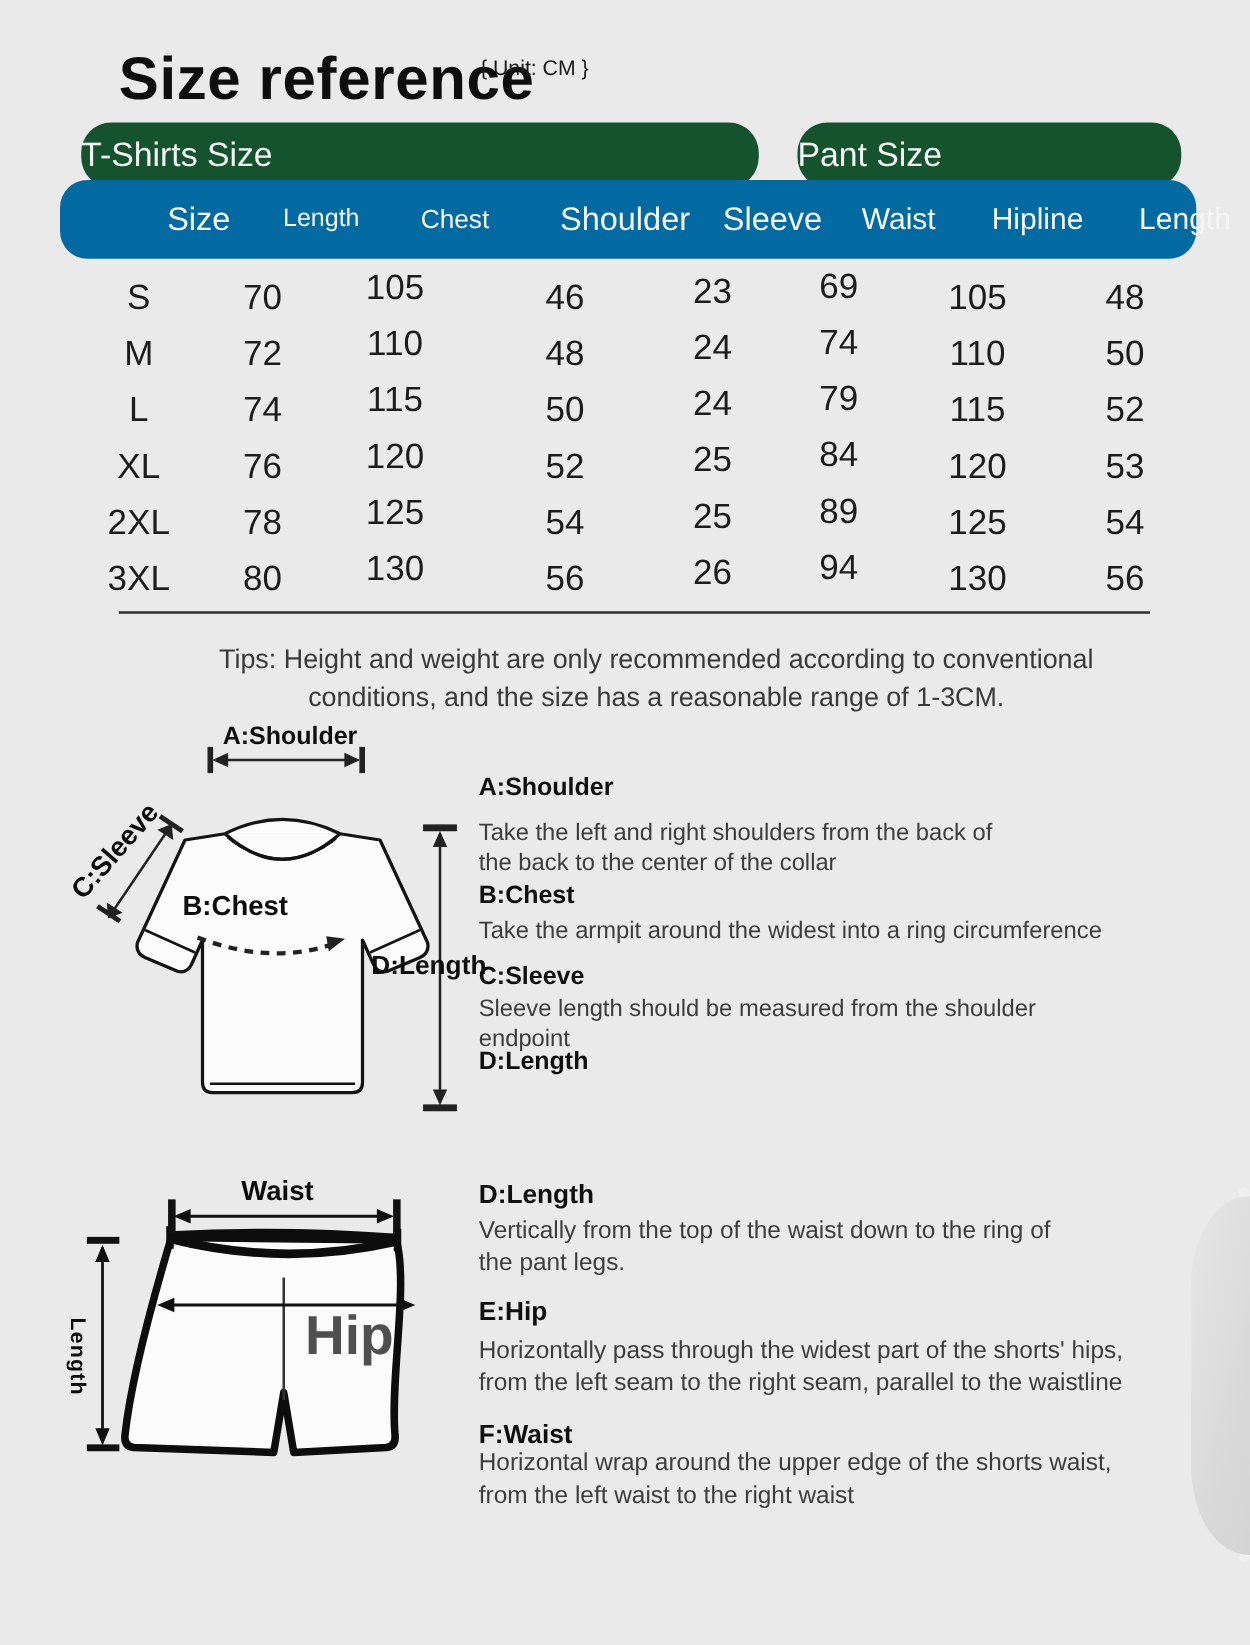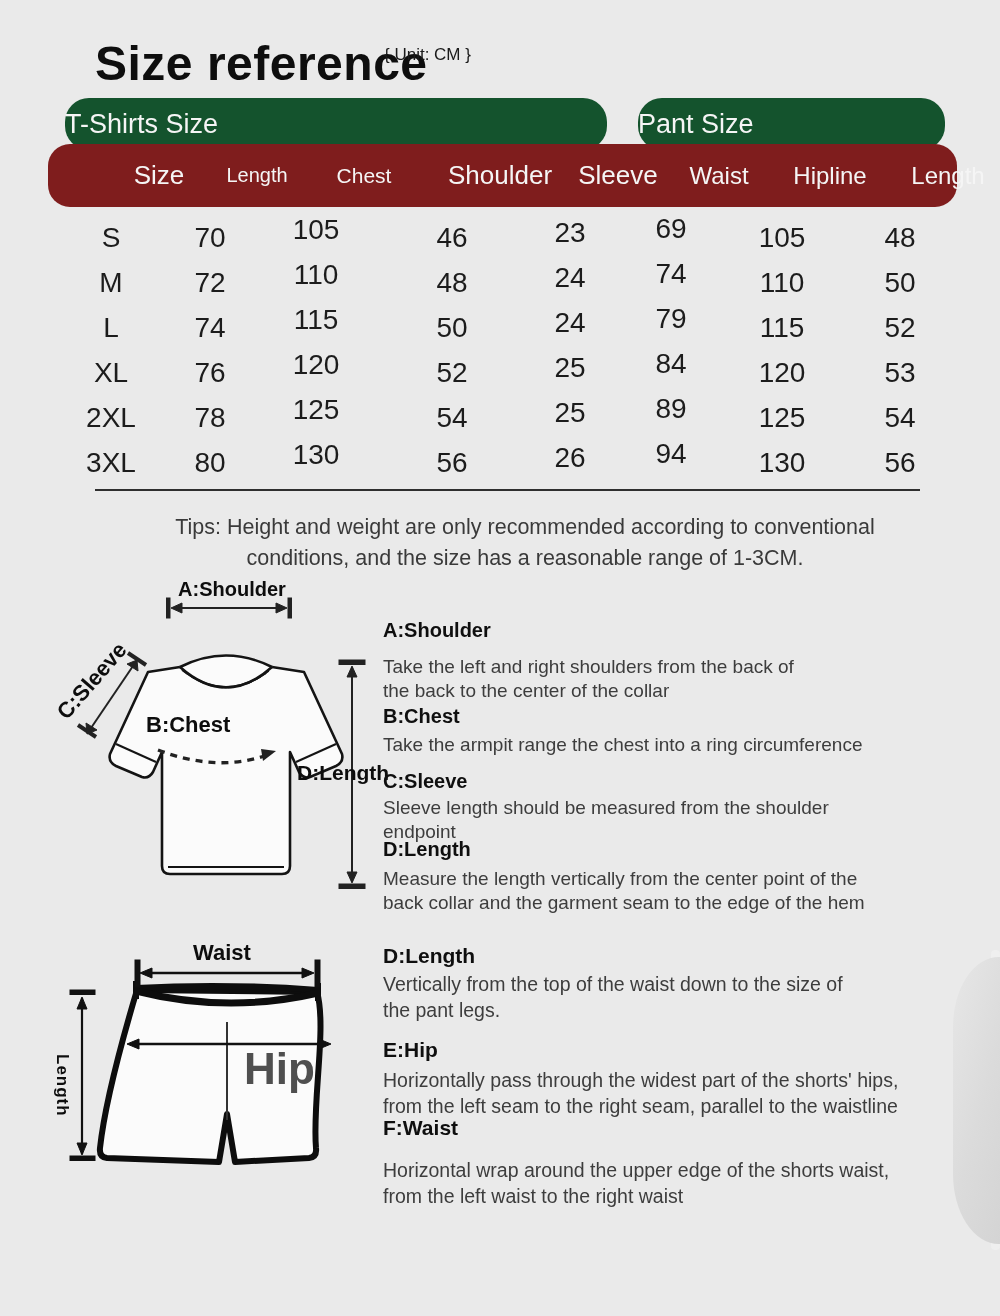--- a/index.html
+++ b/index.html
@@ -12,21 +12,21 @@
   .abs{position:absolute;}
 
   
   .title{left:95px;top:36px;font-size:48px;font-weight:bold;color:#0e0e0e;letter-spacing:.5px;}
   .unit{left:384px;top:45px;font-size:17px;color:#1a1a1a;}
 
   
   .pill{background:#14532d;border-radius:24px;color:#f5f5f5;text-align:left;line-height:52px;height:52px;top:98px;}
   .pill-tshirt{left:65px;width:542px;font-size:27px;}
   .pill-pant{left:638px;width:307px;font-size:27px;}
-  .hbar{left:48px;top:144px;width:909px;height:63px;background:#7f1d1d;border-radius:22px;}
+  .hbar{left:48px;top:144px;width:909px;height:63px;background:#0369a1;border-radius:22px;}
   .hcell{position:absolute;top:0;height:63px;line-height:63px;color:#f5f5f5;transform:translateX(-50%);white-space:nowrap;}
   .hc0{left:111px;font-size:26px;}
   .hc1{left:209px;font-size:20px;}
   .hc2{left:316px;font-size:21px;}
   .hc3{left:452px;font-size:26px;}
   .hc4{left:570px;font-size:26px;}
   .hc5{left:671px;font-size:24px;}
   .hc6{left:782px;font-size:24px;}
   .hc7{left:900px;font-size:24px;}
 
@@ -67,21 +67,21 @@
   .gi{position:absolute;left:0;width:600px;}
   .g-head{font-weight:bold;color:#0f0f0f;}
   .g1 .g-head{font-size:20px;}
   .g2 .g-head{font-size:21px;}
   .g-body{color:#3d3d3d;white-space:pre-line;}
   .g1 .g-body{font-size:19px;line-height:23.5px;}
   .g2 .g-body{font-size:19.5px;line-height:25.5px;}
   .g1a-h{top:0}.g1a-b{top:36px}.g1b-h{top:86px}.g1b-b{top:114px}
   .g1c-h{top:151px}.g1c-b{top:177px}.g1d-h{top:219px}.g1d-b{top:248px}
   .g2a-h{top:0}.g2a-b{top:28px}.g2b-h{top:94px}.g2b-b{top:124px}
-  .g2c-h{top:172px}.g2c-b{top:214px}
+  .g2c-h{top:192px}.g2c-b{top:214px}
 
   
   .curl{left:953px;top:957px;width:47px;height:287px;
     background:linear-gradient(105deg,#e7e7e7 0%,#dbdbdb 55%,#d4d4d4 100%);
     border-radius:46px 0 0 46px / 70px 0 0 70px;}
   .curl-edge{left:991px;top:950px;width:9px;height:300px;background:#efefef;border-radius:4px;}
 
   svg{position:absolute;overflow:visible;}
 </style>
 </head>
@@ -260,32 +260,30 @@
 
 <div class="dg-label lbl-waist">Waist</div>
 <div class="dg-label lbl-hip">Hip</div>
 <div class="dg-label lbl-len">Length</div>
 
 <div class="guide g1">
   <div class="gi g-head g1a-h">A:Shoulder</div>
   <div class="gi g-body g1a-b">Take the left and right shoulders from the back of
 the back to the center of the collar</div>
   <div class="gi g-head g1b-h">B:Chest</div>
-  <div class="gi g-body g1b-b">Take the armpit range the chest into a ring circumference</div>
+  <div class="gi g-body g1b-b">Take the armpit around the widest into a ring circumference</div>
   <div class="gi g-head g1c-h">C:Sleeve</div>
   <div class="gi g-body g1c-b">Sleeve length should be measured from the shoulder
 endpoint</div>
   <div class="gi g-head g1d-h">D:Length</div>
-  <div class="gi g-body g1d-b">Measure the length vertically from the center point of the
-back collar and the garment seam to the edge of the hem</div>
 </div>
 
 <div class="guide g2">
   <div class="gi g-head g2a-h">D:Length</div>
-  <div class="gi g-body g2a-b">Vertically from the top of the waist down to the size of
+  <div class="gi g-body g2a-b">Vertically from the top of the waist down to the ring of
 the pant legs.</div>
   <div class="gi g-head g2b-h">E:Hip</div>
   <div class="gi g-body g2b-b">Horizontally pass through the widest part of the shorts' hips,
 from the left seam to the right seam, parallel to the waistline</div>
   <div class="gi g-head g2c-h">F:Waist</div>
   <div class="gi g-body g2c-b">Horizontal wrap around the upper edge of the shorts waist,
 from the left waist to the right waist</div>
 </div>
 
 <div class="abs curl-edge"></div>

